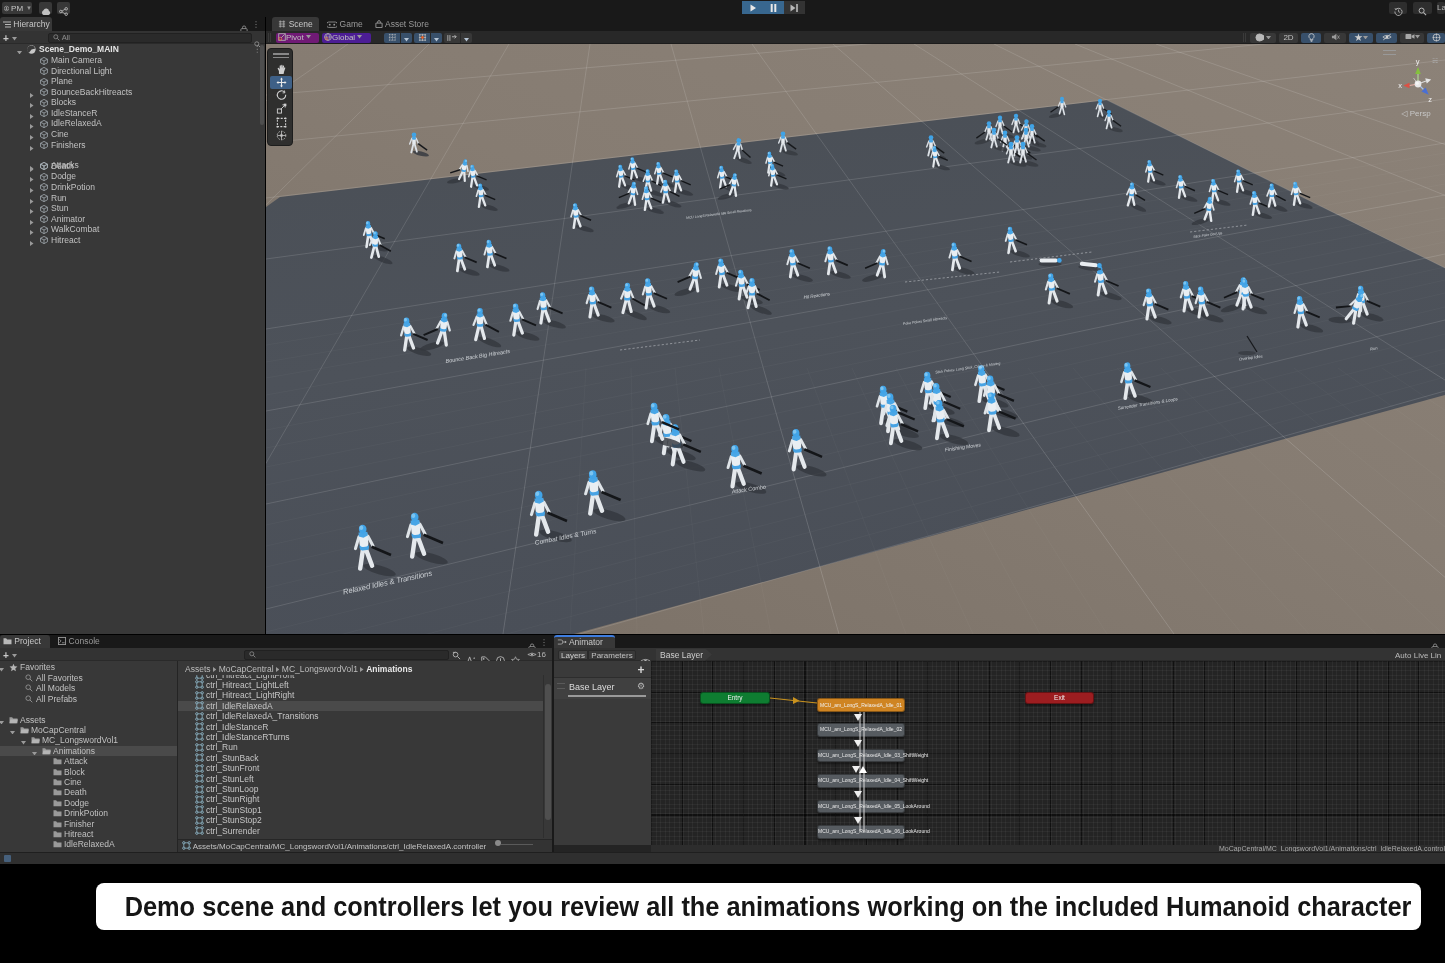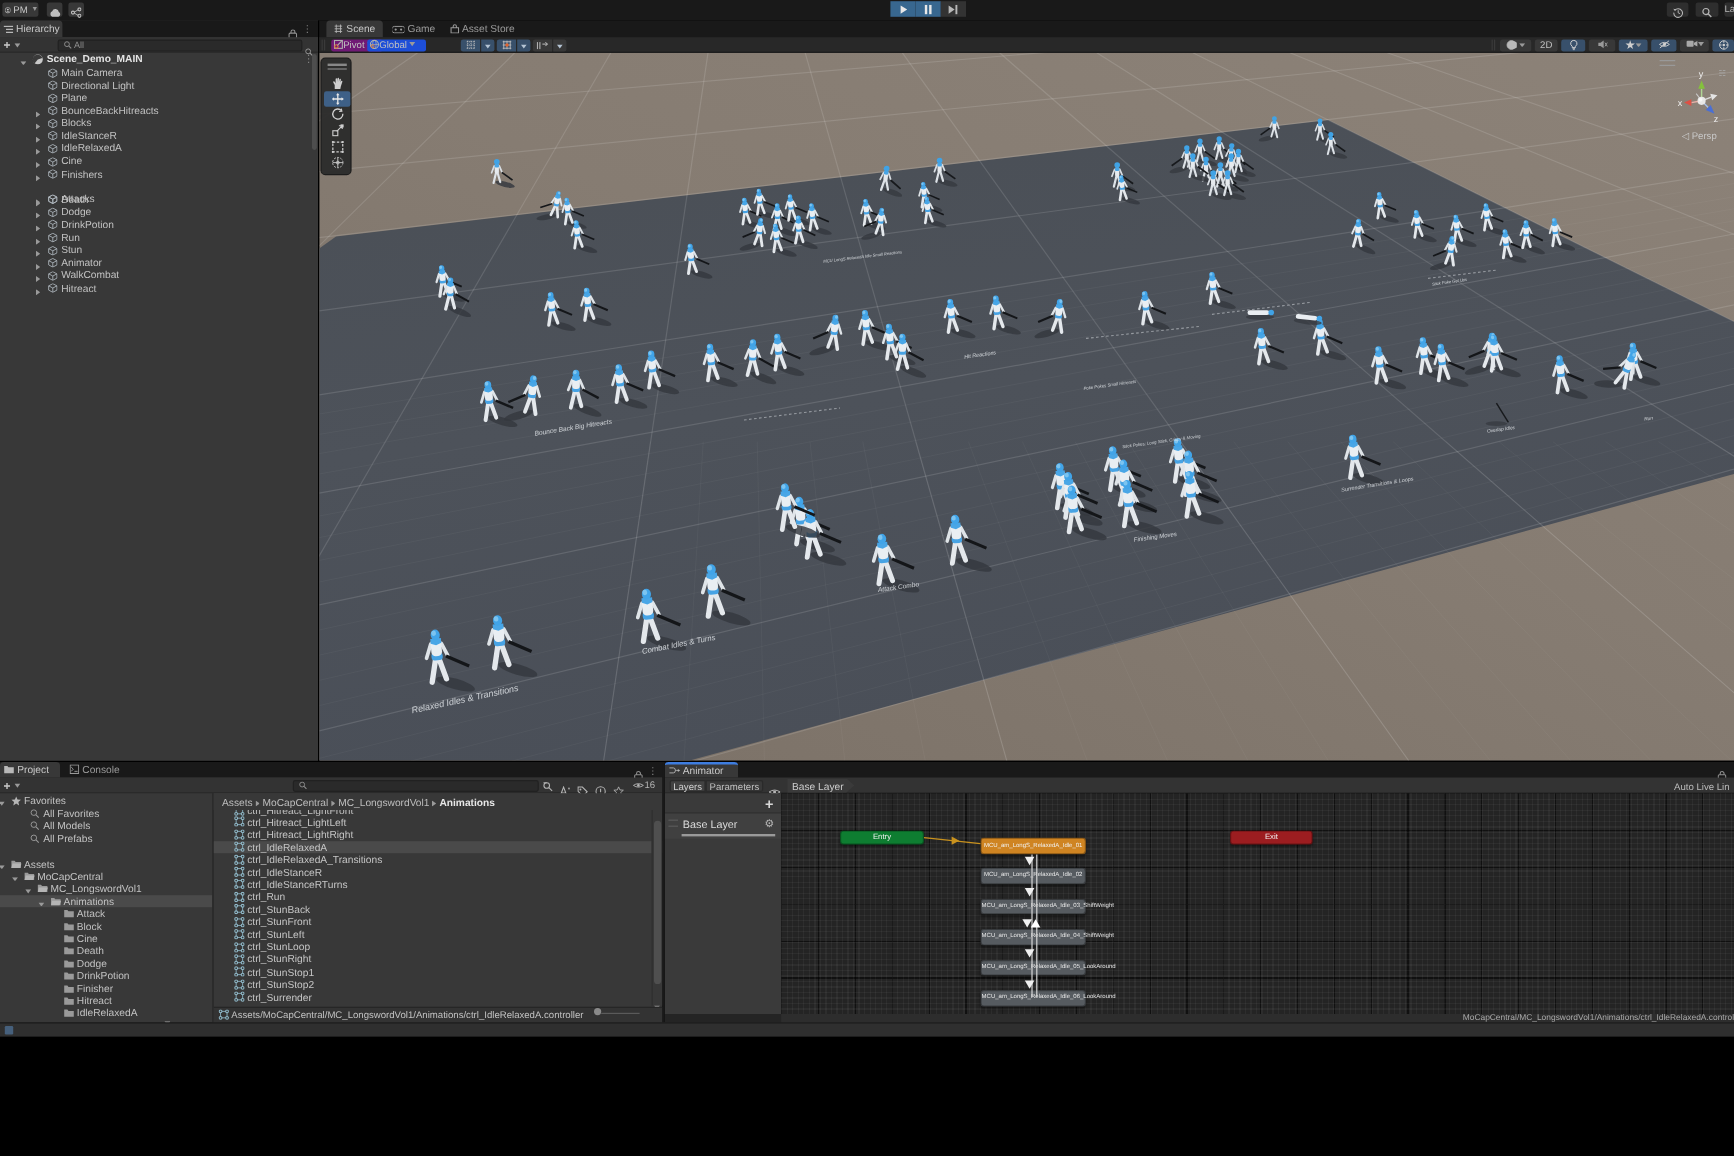--- a/index.html
+++ b/index.html
@@ -273,21 +273,21 @@
       </svg> Asset Store</div>
     <div style="position:absolute;left:266px;top:31px;width:1179px;height:13px;background:#282828;border-bottom:1px solid #1c1c1c"></div>
     <div style="position:absolute;left:268px;top:33px;width:3px;height:9px;border-left:1px solid #3a3a3a;border-right:1px solid #3a3a3a"></div>
     <div style="position:absolute;left:276px;top:32.5px;width:43px;height:10.5px;background:#701a75;border-radius:2px;color:#c0c0c0;font-size:8px;line-height:10.5px;padding-left:2px"><svg width="8" height="8" viewBox="0 0 9 9" style="vertical-align:-1px">
         <rect x="0.8" y="0.8" width="7.4" height="7.4" fill="none" stroke="#b0b0b0"></rect>
         <circle cx="2.6" cy="6.4" r="1.6" fill="none" stroke="#e07b3a"></circle>
         <line x1="3.6" y1="5.4" x2="7.5" y2="1.5" stroke="#b0b0b0"></line>
       </svg>Pivot <svg width="5" height="3.5" viewBox="0 0 5 3.5" style="vertical-align:1px">
         <path d="M0,0 h5 L2.5,3.5 z" fill="#9a9a9a"></path>
       </svg></div>
-    <div style="position:absolute;left:306px;top:32.5px;width:49px;height:10.5px;background:#1d4ed8;border-radius:2px;color:#c0c0c0;font-size:8px;line-height:10.5px;padding-left:2px"><svg width="8" height="8" viewBox="0 0 9 9" style="vertical-align:-1px">
+    <div style="position:absolute;left:322px;top:32.5px;width:49px;height:10.5px;background:#4c1d95;border-radius:2px;color:#c0c0c0;font-size:8px;line-height:10.5px;padding-left:2px"><svg width="8" height="8" viewBox="0 0 9 9" style="vertical-align:-1px">
         <circle cx="4.5" cy="4.5" r="3.8" fill="none" stroke="#b0b0b0"></circle>
         <ellipse cx="4.5" cy="4.5" rx="1.7" ry="3.8" fill="none" stroke="#b0b0b0" stroke-width="0.7"></ellipse>
         <path d="M0.7,4.5 h7.6" stroke="#b0b0b0" stroke-width="0.7"></path>
         <circle cx="2.9" cy="6.3" r="1.4" fill="none" stroke="#e07b3a" stroke-width="0.9"></circle>
       </svg>Global <svg width="5" height="3.5" viewBox="0 0 5 3.5" style="vertical-align:1px">
         <path d="M0,0 h5 L2.5,3.5 z" fill="#9a9a9a"></path>
       </svg></div>
     <div style="position:absolute;left:384px;top:32.5px;width:16px;height:10.5px;background:#38506b;border-radius:2px 0 0 2px;display:flex;align-items:center;justify-content:center">
       <svg width="9" height="9" viewBox="0 0 10 10" style="vertical-align:-1.5px">
         <path d="M1,2 h8 M1,5 h8 M1,8 h8 M2,1 v8 M5,1 v8 M8,1 v8" stroke="#c0c0c0" stroke-width="0.8" stroke-dasharray="1.2 0.8"></path>
@@ -1059,12 +1059,15 @@
         <path d="M203,156 h8 l-4,7 z"></path>
 </g>
 <line x1="119" y1="37" x2="166" y2="42" stroke="#c9921e" stroke-width="1.2"></line>
 <path d="M142,36 l6.5,3.7 -6.5,3.2 z" fill="#c9921e"></path>
 </svg>
     <div style="position:absolute;left:651px;top:845px;width:794px;height:7px;background:#2d2d2d;color:#aaaaaa;font-size:7px;line-height:7px;text-align:right;white-space:nowrap;overflow:hidden">MoCapCentral/MC_LongswordVol1/Animations/ctrl_IdleRelaxedA.control</div>
     <div style="position:absolute;left:552px;top:635px;width:2px;height:217px;background:#191919"></div>
     <div style="position:absolute;left:0;top:852px;width:1445px;height:12px;background:#2f2f2f;border-top:1px solid #1f1f1f"></div>
     <div style="position:absolute;left:4px;top:855px;width:7px;height:7px;background:#46607c;border-radius:1px"></div>
     <div style="position:absolute;left:0;top:864px;width:1445px;height:99px;background:#000"></div>
+    <div style="position:absolute;left:96px;top:883px;width:1325px;height:47px;background:#ffffff;border-radius:8px">
+      <span style="position:absolute;left:672px;top:23.5px;font-size:28px;font-weight:bold;color:#161616;font-family:'Liberation Sans',sans-serif;white-space:nowrap;display:inline-block;transform:translate(-50%,-50%) scaleX(0.9058)">Demo scene and controllers let you review all the animations working on the included Humanoid character</span>
+    </div>
   </div>
 </body></html>

